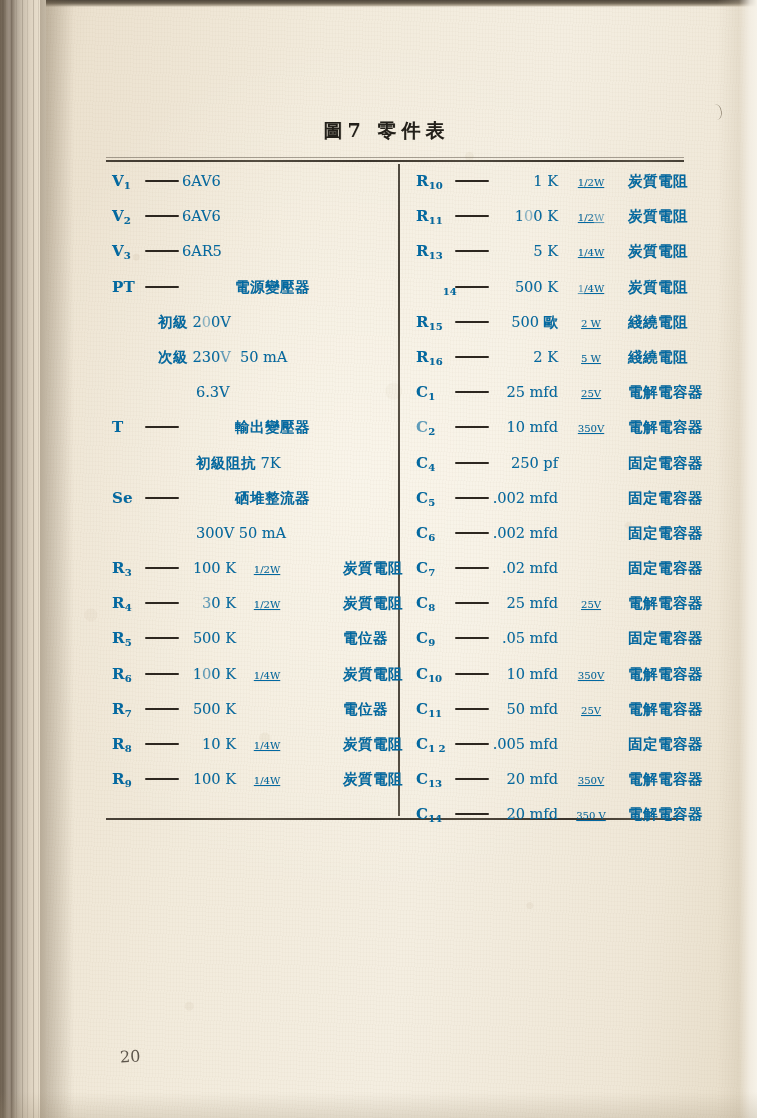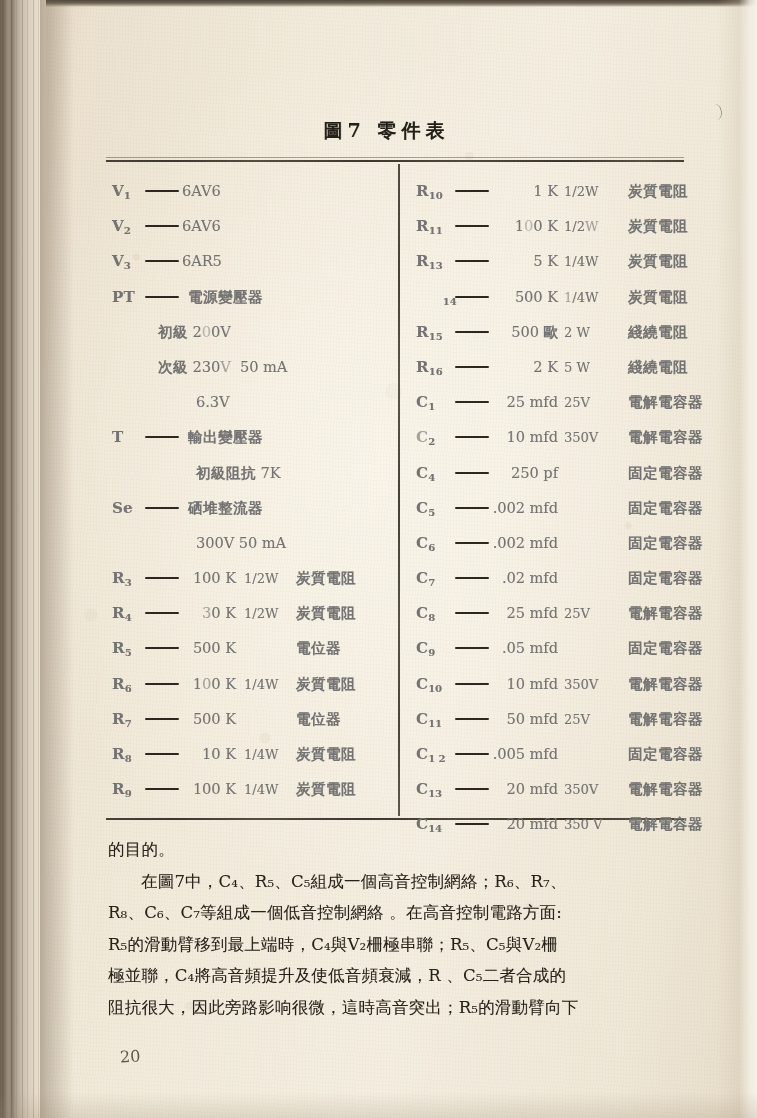--- a/index.html
+++ b/index.html
@@ -162,23 +162,23 @@
     position: absolute;
     top: 168px;
     font-family: "DejaVu Serif", "Liberation Serif", serif;
   }
   #col-left  { left: 104px; width: 278px; }
   #col-right { left: 408px; width: 272px; }
 
   .row {
     position: relative;
     height: 35.2px;
-    line-height: 46px;
+    line-height: 26px;
     white-space: nowrap;
-    color: #737373;
+    color: #0369a1;
     font-size: 14.5px;
     text-shadow: 0.35px 0.25px 0 rgba(70,60,46,0.22);
   }
   .row.indent  { padding-left: 46px; }
   .row.indent2 { padding-left: 84px; }
 
   
   .ref {
     display: inline-block;
     font-size: 15px;
@@ -200,22 +200,23 @@
     margin: 0 3px;
     border-radius: 1px;
   }
   .val {
     display: inline-block;
     text-align: right;
     font-size: 14.5px;
   }
   .rate {
     display: inline-block;
-    text-align: left;
-    font-size: 13px;
+    text-align: center;
+    font-size: 10px;
+    text-decoration: underline;
   }
   .cn {
     display: inline-block;
     font-size: 14.5px;
     font-weight: bold;
     letter-spacing: .5px;
     font-family: "DejaVu Sans", "Liberation Sans", sans-serif;
   }
   .plain {
     display: inline-block;
@@ -226,21 +227,21 @@
     font-weight: bold;
     letter-spacing: .5px;
     font-family: "DejaVu Sans", "Liberation Sans", sans-serif;
   }
 
   
   #col-left  .ref  { width: 30px; }
   #col-left  .dash { width: 34px; }
   #col-left  .val  { width: 54px; }
   #col-left  .rate { width: 46px; padding-left: 8px; }
-  #col-left  .cn   { padding-left: 6px; }
+  #col-left  .cn   { padding-left: 6px; margin-left: 47px; }
 
   
   #col-right .ref  { width: 36px; }
   #col-right .dash { width: 34px; }
   #col-right .val  { width: 66px; }
   #col-right .rate { width: 54px; padding-left: 6px; }
   #col-right .cn   { padding-left: 10px; }
 
   
   .faded   { opacity: .45; }
@@ -415,25 +416,17 @@
         <span class="ref">C<sub>1 2</sub></span><span class="dash"></span><span class="val">.005 mfd</span><span class="rate"></span><span class="cn">固定電容器</span>
       </div>
       <div class="row">
         <span class="ref">C<sub>13</sub></span><span class="dash"></span><span class="val">20 mfd</span><span class="rate">350V</span><span class="cn">電解電容器</span>
       </div>
       <div class="row">
         <span class="ref">C<sub>14</sub></span><span class="dash"></span><span class="val">20 mfd</span><span class="rate">350 V</span><span class="cn">電解電容器</span>
       </div>
     </div>
 
-    <div id="body">
-      <p>的目的。</p>
-      <p class="indent">在圖7中，C₄、R₅、C₅組成一個高音控制網絡；R₆、R₇、</p>
-      <p>R₈、C₆、C₇等組成一個低音控制網絡 。在高音控制電路方面:</p>
-      <p>R₅的滑動臂移到最上端時，C₄與V₂柵極串聯；R₅、C₅與V₂柵</p>
-      <p>極並聯，C₄將高音頻提升及使低音頻衰減，R 、C₅二者合成的</p>
-      <p>阻抗很大，因此旁路影响很微，這時高音突出；R₅的滑動臂向下</p>
-    </div>
 
     <div id="folio">20</div>
 
   </div>
 </div>
 
 </body></html>

